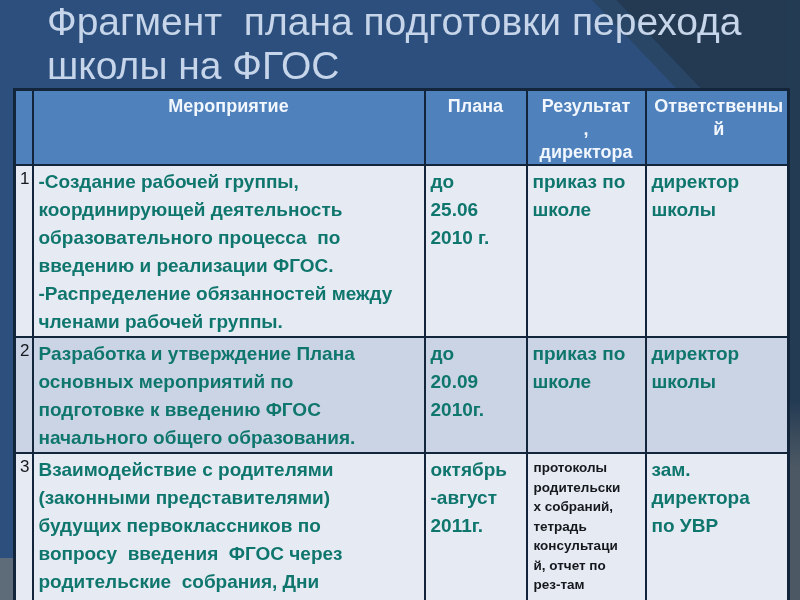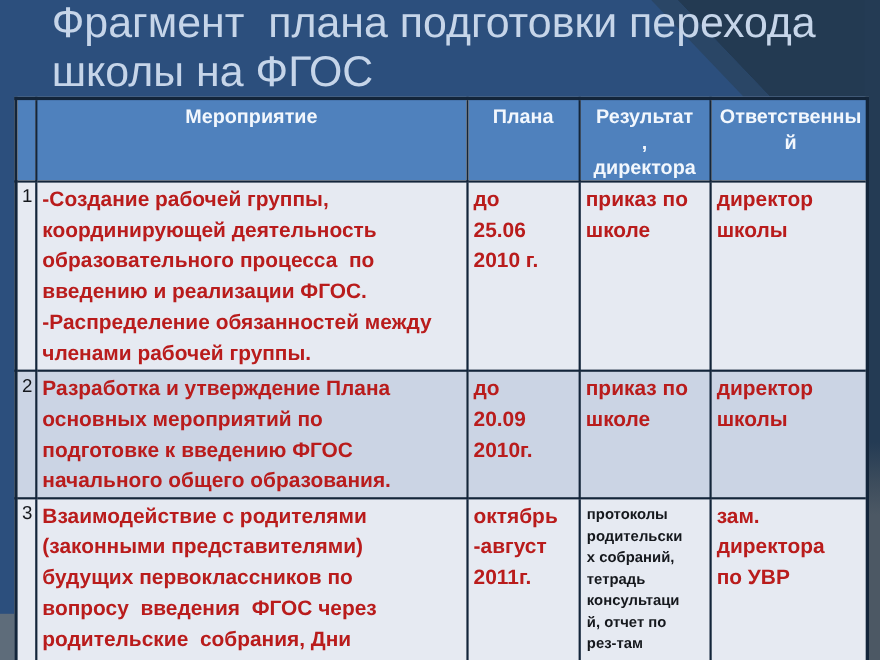--- a/index.html
+++ b/index.html
@@ -59,21 +59,21 @@
   tr.r1{height:169px;}
   tr.r2{height:109px;}
   tr.r3{height:245px;}
   tr.r1 td,tr.r3 td{background:#E6EAF2;}
   tr.r2 td{background:#CBD4E4;}
   td.num{
     font-size:17px;font-weight:400;color:#15181d;
     text-align:right;padding:3px 2px 0 0;
   }
   td.body{
-    font-size:19px;line-height:28px;font-weight:700;color:#b91c1c;
+    font-size:19px;line-height:28px;font-weight:700;color:#0f766e;
     padding:2px 4px 0 5px;
   }
   td.small{
     font-size:13.5px;line-height:19.5px;font-weight:700;color:#15181d;
     padding:4px 3px 0 6px;
   }
 </style>
 </head>
 <body>
 

